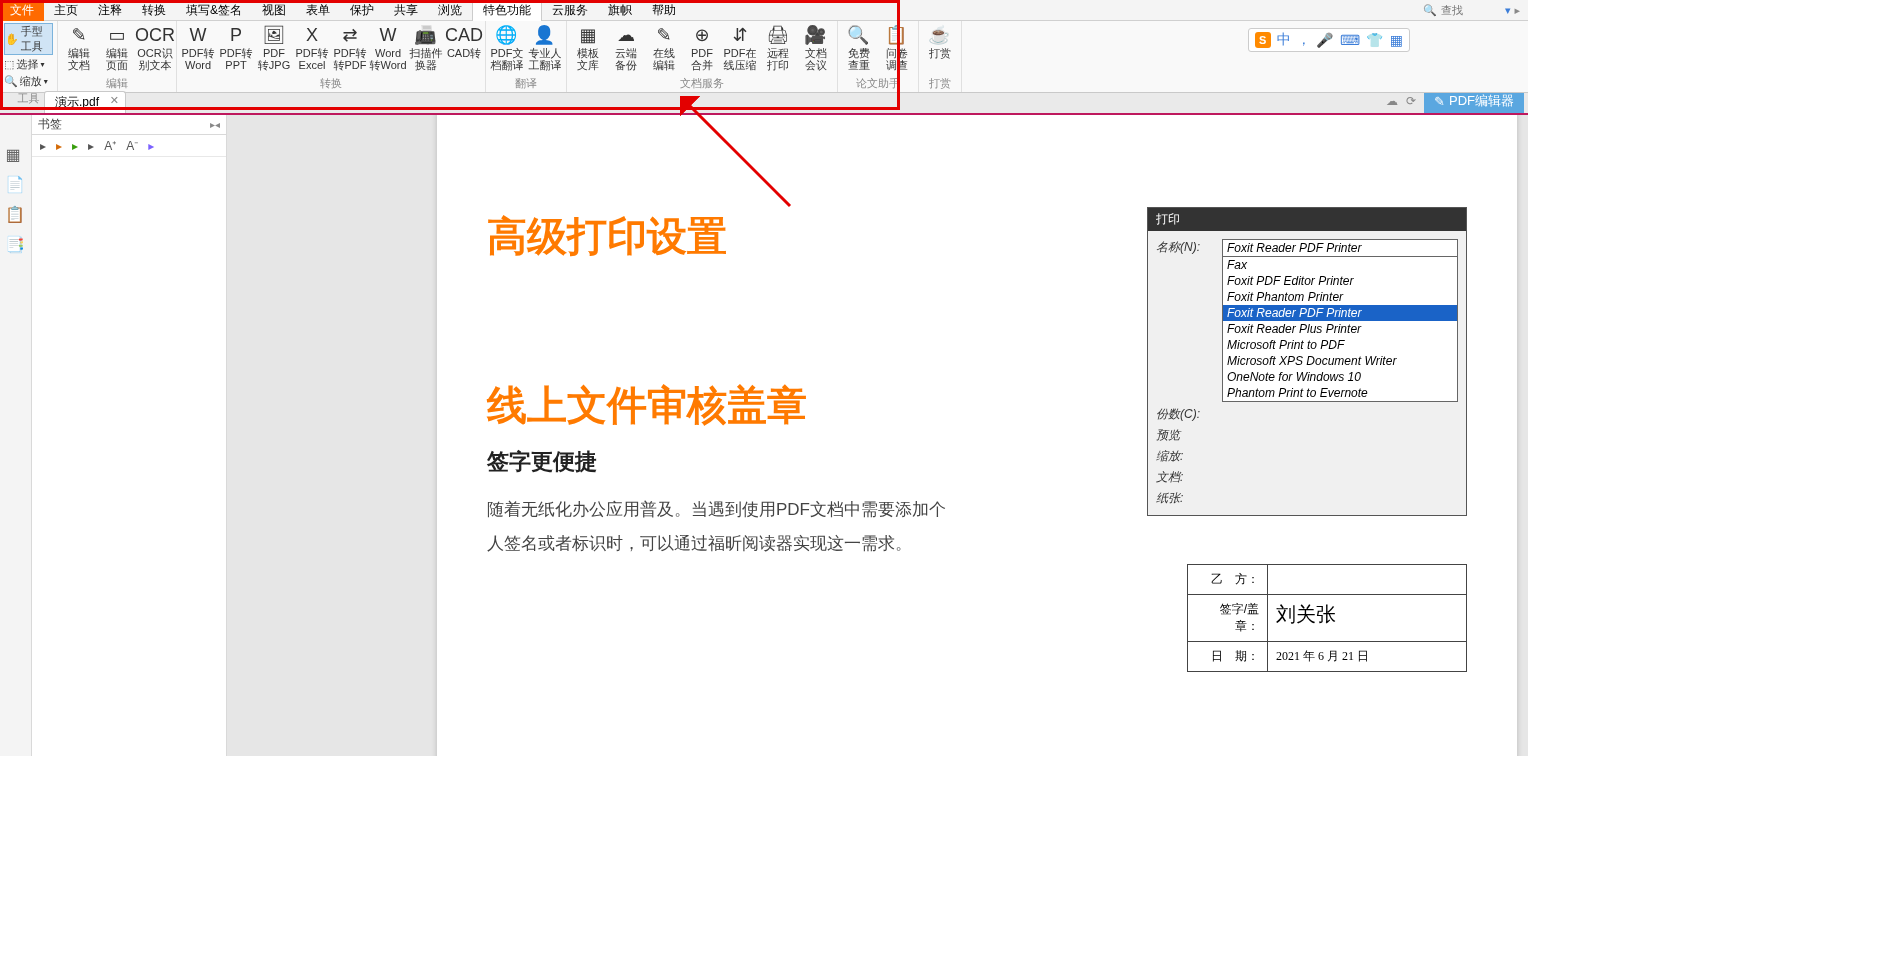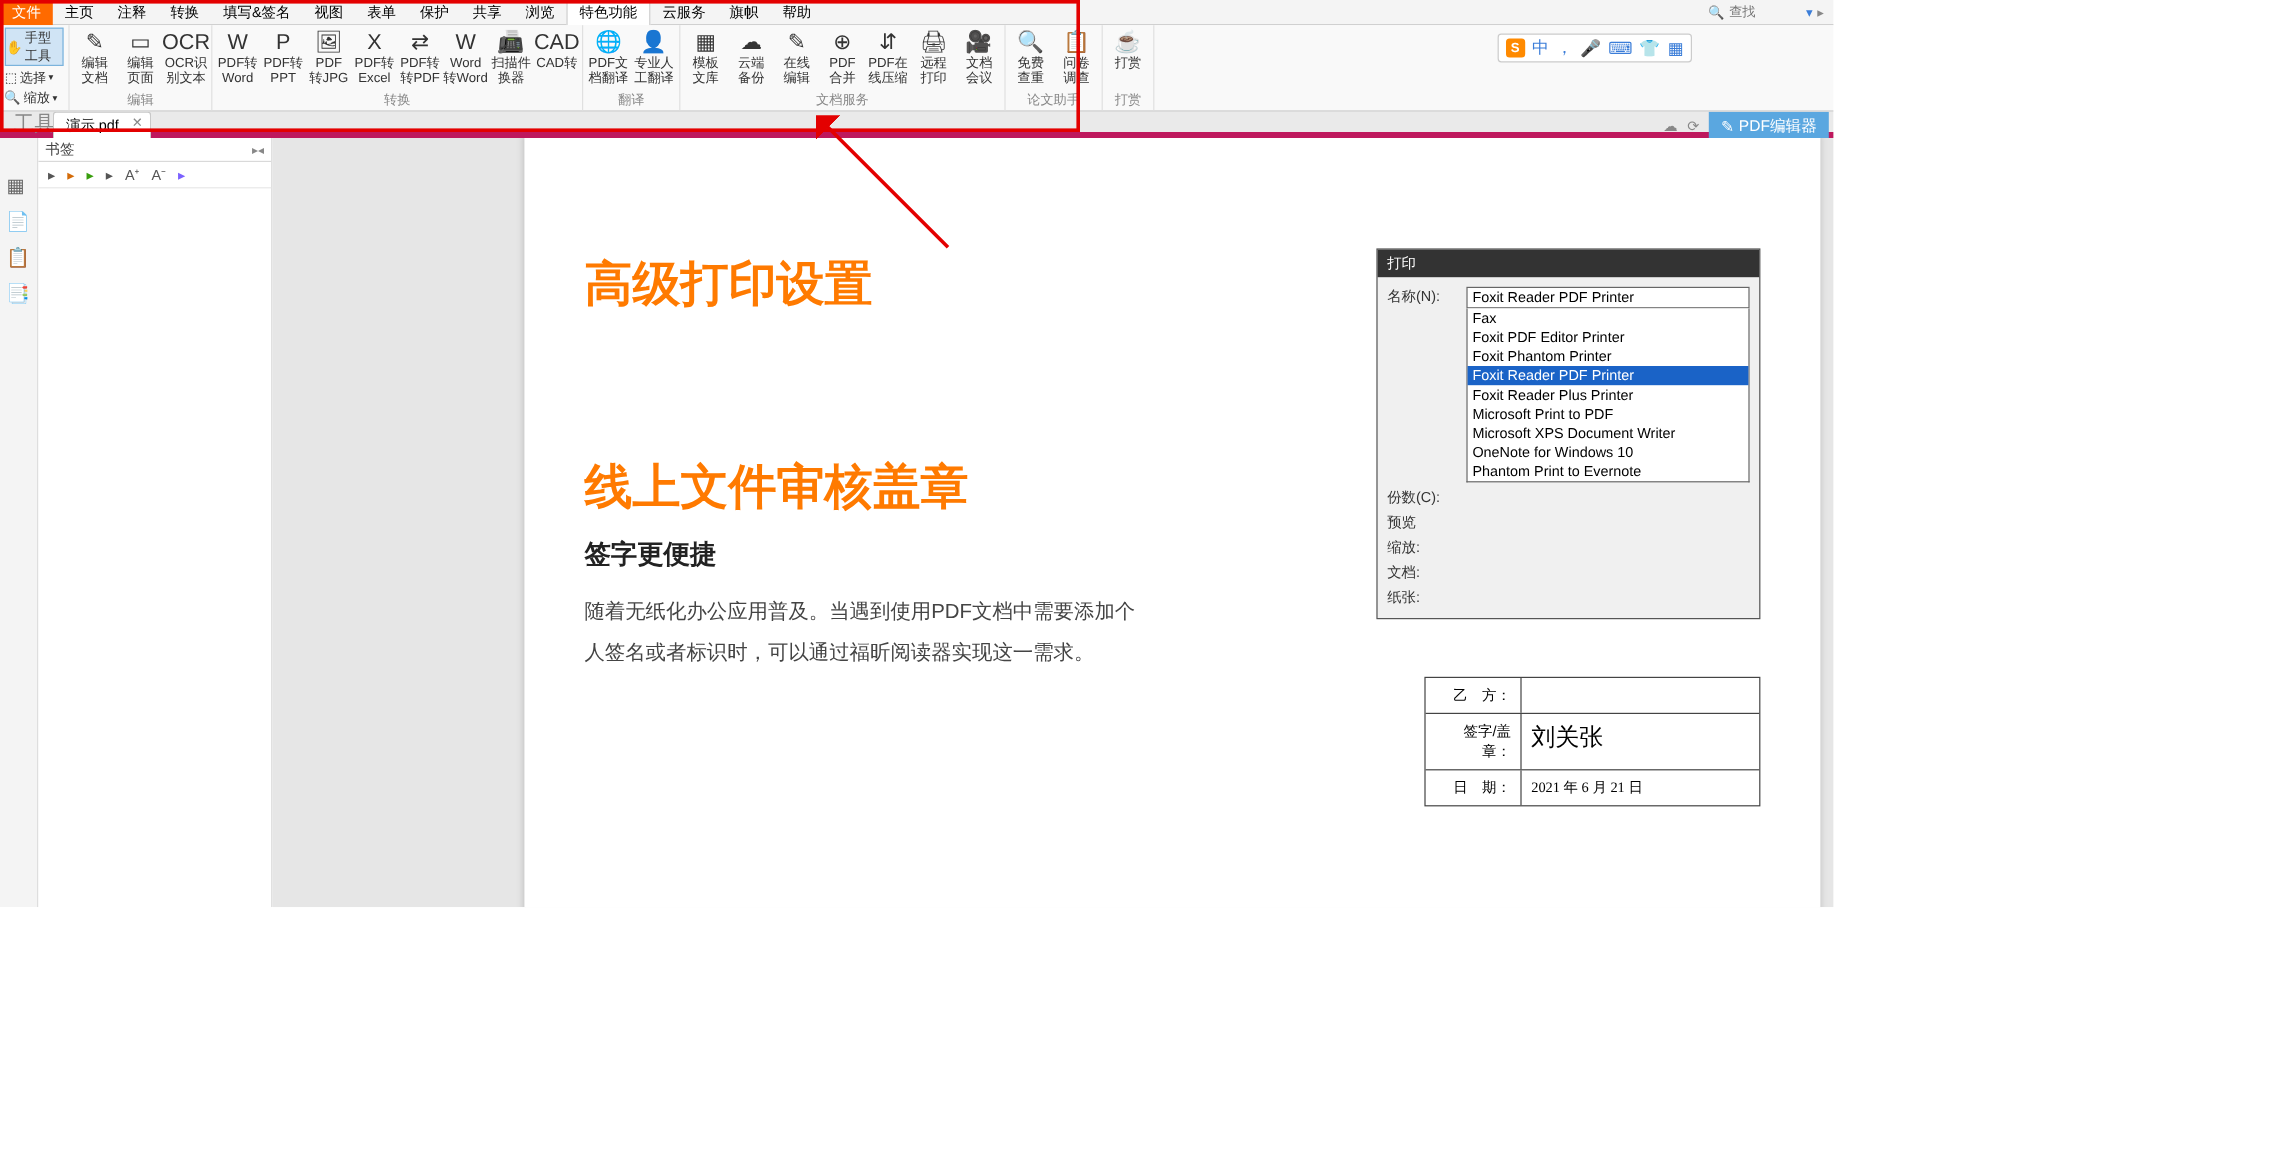--- a/index.html
+++ b/index.html
@@ -12,31 +12,31 @@
 .menubar .menu-item.active { background:#fff; border:1px solid #ccc; border-bottom:none; }
 .menubar .search-box { margin-left:auto; display:flex; align-items:center; gap:4px; color:#888; font-size:11px; padding-right:8px; }
 .menubar .search-box input { width:60px; border:none; background:transparent; font-size:11px; }
 
 
 .ribbon { height:72px; background:#f9f9f9; border-bottom:1px solid #c9c9c9; display:flex; font-size:11px; color:#333; position:relative; }
 .ribbon .red-box { position:absolute; left:0; top:-21px; width:900px; height:110px; border:3px solid #e30000; pointer-events:none; z-index:5; }
 .ribbon .tool-vert { width:58px; border-right:1px solid #e0e0e0; padding:2px 4px; display:flex; flex-direction:column; gap:2px; }
 .ribbon .tool-vert .row { display:flex; align-items:center; gap:2px; font-size:11px; }
 .ribbon .tool-vert .row.sel { background:#d0e4f5; border:1px solid #7bb3dc; }
-.ribbon .tool-vert .label { text-align:center; color:#888; font-size:17px; }
+.ribbon .tool-vert .label { text-align:center; color:#888; font-size:11px; }
 
 .ribbon .group { border-right:1px solid #e0e0e0; padding:2px 4px 0; display:flex; flex-direction:column; align-items:center; }
 .ribbon .group .btns { display:flex; gap:4px; flex:1; }
 .ribbon .group .btn { display:flex; flex-direction:column; align-items:center; justify-content:flex-start; width:34px; cursor:pointer; }
 .ribbon .group .btn .ico { width:24px; height:24px; display:flex; align-items:center; justify-content:center; font-size:18px; }
 .ribbon .group .btn .txt { font-size:11px; line-height:12px; text-align:center; white-space:pre; }
 .ribbon .group .glabel { font-size:11px; color:#888; text-align:center; padding-bottom:1px; }
 
 
-.tabstrip { height:22px; background:#eaeaea; border-bottom:5px solid #be185d; display:flex; align-items:flex-start; padding-left:44px; font-size:12px; }
+.tabstrip { height:22px; background:#eaeaea; border-bottom:2px solid #be185d; display:flex; align-items:flex-end; padding-left:44px; font-size:12px; }
 .tabstrip .tab { background:#fff; border:1px solid #c9c9c9; border-bottom:none; padding:2px 26px 2px 10px; position:relative; border-radius:3px 3px 0 0; }
 .tabstrip .tab .x { position:absolute; right:6px; top:2px; color:#888; font-size:11px; cursor:pointer; }
 .tabstrip .right { margin-left:auto; display:flex; align-items:center; gap:8px; padding-right:4px; }
 .tabstrip .pdfedit { background:#5aa7e0; color:#fff; font-size:13px; padding:3px 10px; display:flex; align-items:center; gap:4px; }
 
 
 .main { display:flex; height:calc(100% - 115px); }
 .sidebar-icons { width:32px; background:#f4f4f4; border-right:1px solid #d9d9d9; display:flex; flex-direction:column; align-items:center; gap:10px; padding-top:30px; }
 .sidebar-icons .sico { width:20px; height:20px; font-size:16px; color:#666; cursor:pointer; }
 
@@ -47,21 +47,21 @@
 
 .doc-area { flex:1; background:#e6e6e6; overflow:hidden; position:relative; }
 .page { position:absolute; left:210px; top:-6px; width:1080px; height:900px; background:#fff; box-shadow:0 2px 6px rgba(0,0,0,.2); padding:100px 50px; }
 
 .page h1 { color:#ff7a00; font-size:40px; font-weight:700; margin-bottom:14px;font-family:Liberation Serif, serif; }
 .page h2 { color:#222; font-size:22px; font-weight:700; margin-bottom:16px; }
 .page p { color:#444; font-size:17px; line-height:2.0; max-width:460px; }
 
 .print-dialog { position:absolute; right:50px; top:98px; width:320px; border:1px solid #555; font-size:12px; background:#f0f0f0; }
 .print-dialog .pd-title { background:#333; color:#fff; padding:3px 8px; }
-.print-dialog .pd-body { padding:8px; display:grid; grid-template-columns:58px 1fr; gap:4px 8px; align-items:start; }
+.print-dialog .pd-body { padding:8px; display:grid; grid-template-columns:58px 1fr; gap:4px 8px; align-items:start;font-style:italic; }
 .print-dialog .pd-body .lbl { color:#333; }
 .print-dialog .sel-field { border:1px solid #666; background:#fff; padding:1px 4px; }
 .print-dialog .drop { border:1px solid #666; border-top:none; background:#fff; }
 .print-dialog .drop .opt { padding:1px 4px; }
 .print-dialog .drop .opt.sel { background:#1a63c7; color:#fff; }
 
 .stamp-box { position:absolute; right:50px; top:455px; width:280px; border:1px solid #444; font-size:12px; }
 .stamp-box .srow { border-bottom:1px solid #444; display:flex; }
 .stamp-box .srow:last-child { border-bottom:none; }
 .stamp-box .sl { width:80px; border-right:1px solid #444; padding:6px 8px; text-align:right; }

